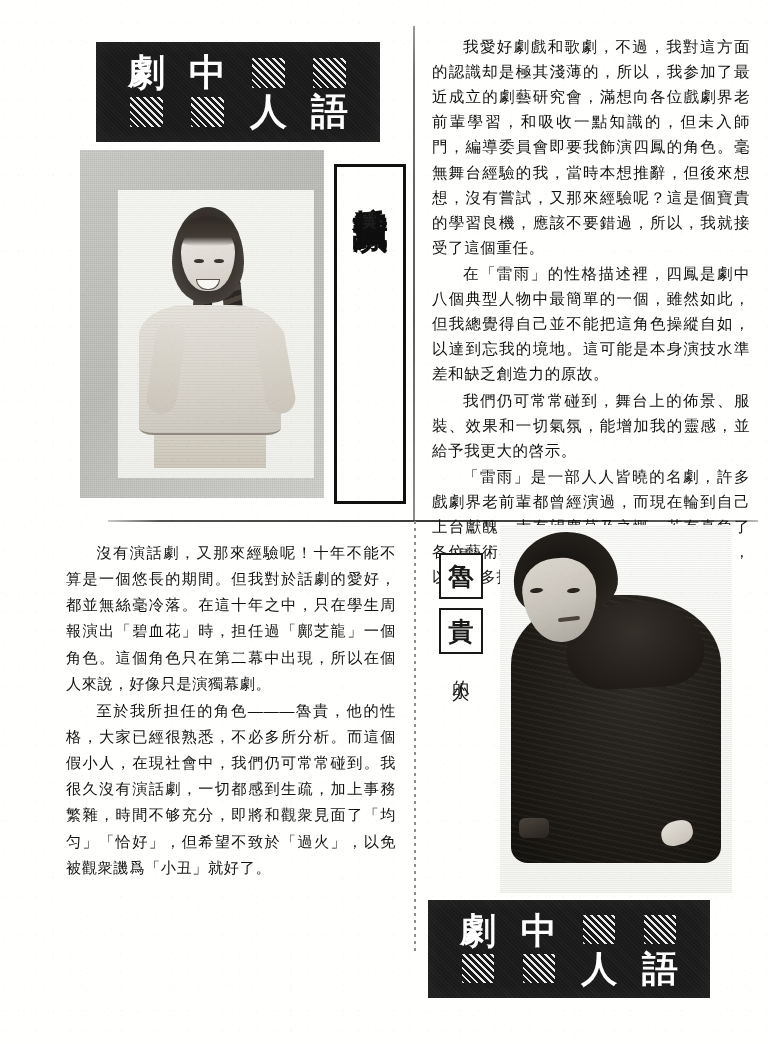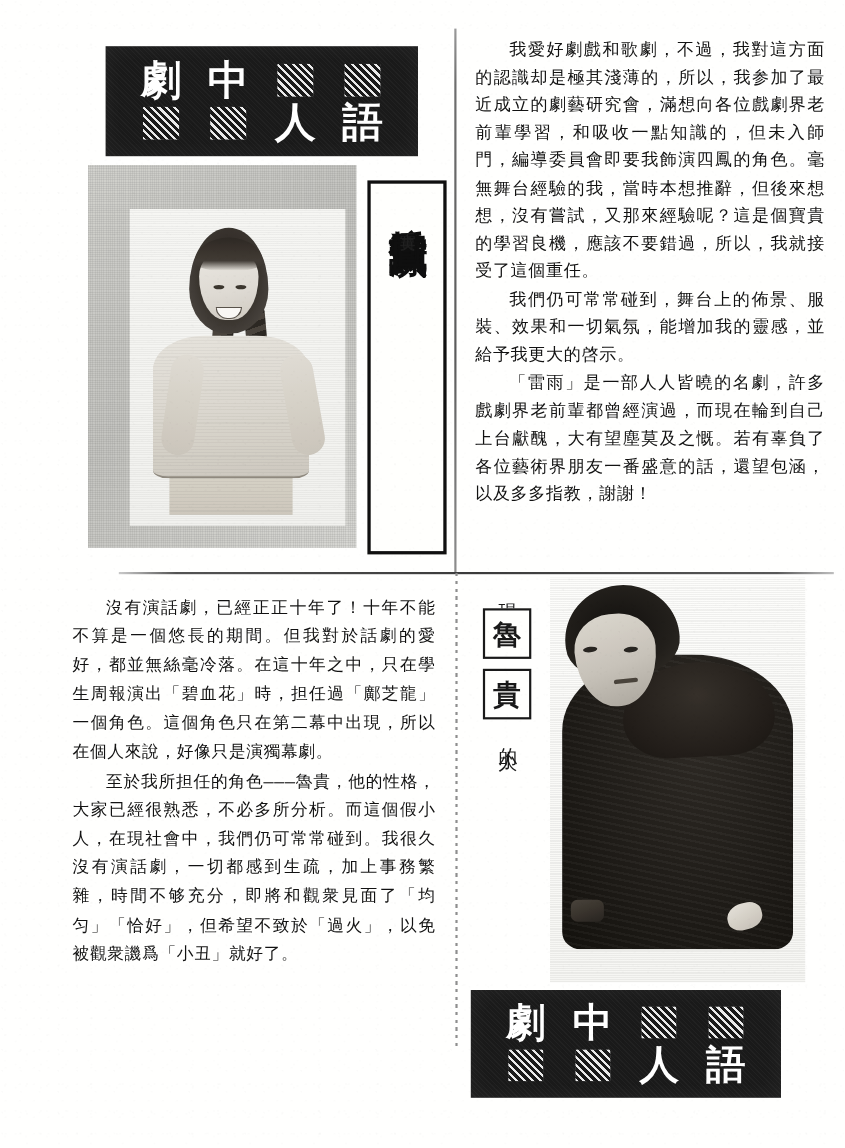--- a/index.html
+++ b/index.html
@@ -242,21 +242,21 @@
     font-size: 14px;
     line-height: 1.15;
     letter-spacing: 1px;
     color: #222;
     margin-top: 8px;
   }
 
   
   .body-col {
     position: absolute;
-    font-family: Liberation Mono, monospace;
+    font-family: Liberation Sans, sans-serif;
     color: #141414;
     text-align: justify;
   }
   #article-right {
     left: 432px;
     top: 34px;
     width: 318px;
   }
   #article-left {
     left: 66px;
@@ -441,26 +441,27 @@
     </div>
   </div>
 
   <div class="headline-box">
     <div class="headline-text">接受嘗試演四鳳</div>
     <div class="headline-byline">王寶英</div>
   </div>
 
   <div class="body-col" id="article-right">
     <p class="para">我愛好劇戲和歌劇，不過，我對這方面的認識却是極其淺薄的，所以，我参加了最近成立的劇藝研究會，滿想向各位戲劇界老前輩學習，和吸收一點知識的，但未入師門，編導委員會即要我飾演四鳳的角色。毫無舞台經驗的我，當時本想推辭，但後來想想，沒有嘗試，又那來經驗呢？這是個寶貴的學習良機，應該不要錯過，所以，我就接受了這個重任。</p>
+    <p class="para">在「雷雨」的性格描述裡，四鳳是劇中八個典型人物中最簡單的一個，雖然如此，但我總覺得自己並不能把這角色操縱自如，以達到忘我的境地。這可能是本身演技水準差和缺乏創造力的原故。</p>
     <p class="para">我們仍可常常碰到，舞台上的佈景、服裝、效果和一切氣氛，能增加我的靈感，並給予我更大的啓示。</p>
     <p class="para">「雷雨」是一部人人皆曉的名劇，許多戲劇界老前輩都曾經演過，而現在輪到自己上台獻醜，大有望塵莫及之慨。若有辜負了各位藝術界朋友一番盛意的話，還望包涵，以及多多指教，謝謝！</p>
   </div>
 
   <div class="body-col" id="article-left">
-    <p class="para">沒有演話劇，已經正正十年了！十年不能不算是一個悠長的期間。但我對於話劇的愛好，都並無絲毫冷落。在這十年之中，只在學生周報演出「碧血花」時，担任過「鄺芝龍」一個角色。這個角色只在第二幕中出現，所以在個人來說，好像只是演獨幕劇。</p>
+    <p class="para">沒有演話劇，又那來經驗呢！十年不能不算是一個悠長的期間。但我對於話劇的愛好，都並無絲毫冷落。在這十年之中，只在學生周報演出「碧血花」時，担任過「鄺芝龍」一個角色。這個角色只在第二幕中出現，所以在個人來說，好像只是演獨幕劇。</p>
     <p class="para">至於我所担任的角色———魯貴，他的性格，大家已經很熟悉，不必多所分析。而這個假小人，在現社會中，我們仍可常常碰到。我很久沒有演話劇，一切都感到生疏，加上事務繁雜，時間不够充分，即將和觀衆見面了「均匀」「恰好」，但希望不致於「過火」，以免被觀衆譏爲「小丑」就好了。</p>
   </div>
 
 
   <div class="caption-vert">
     <div class="cap-line">現社會</div>
     <div class="cap-boxed">魯</div>
     <div class="cap-boxed">貴</div>
     <div class="cap-line cap-tail">的小人</div>
   </div>

